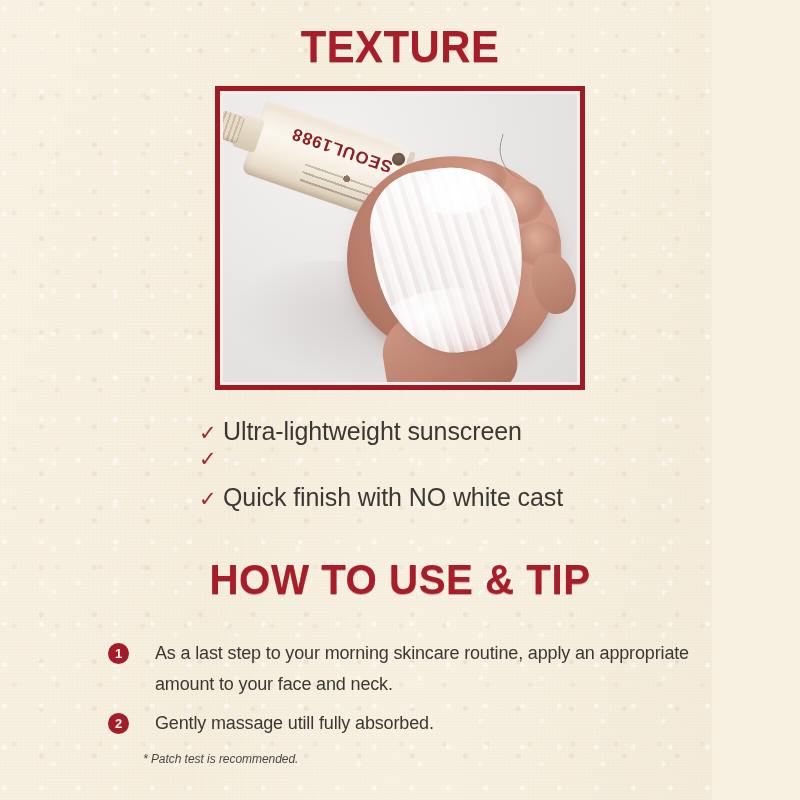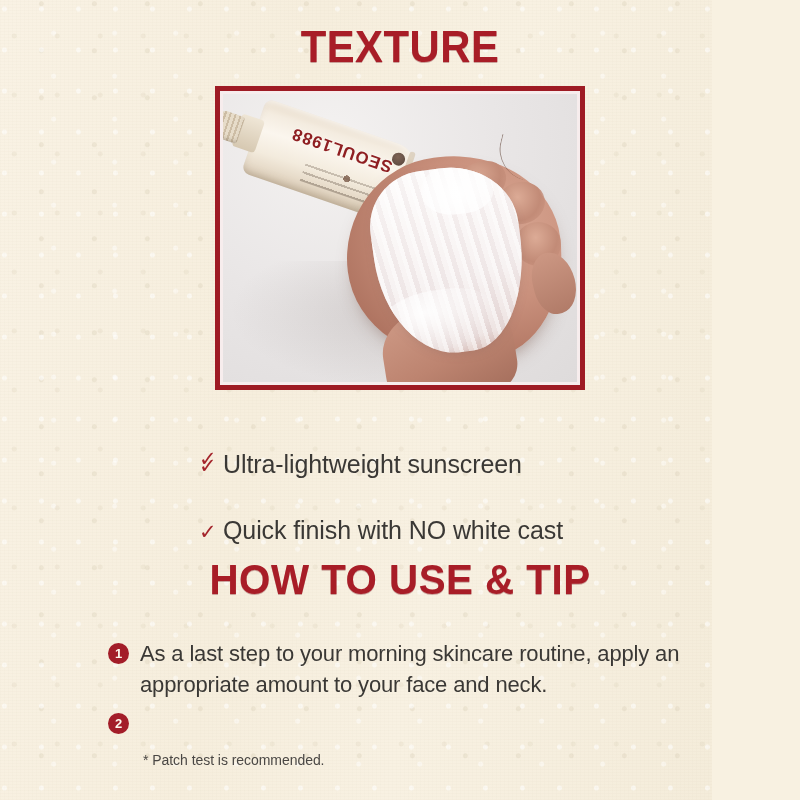--- a/index.html
+++ b/index.html
@@ -324,21 +324,20 @@
     font-size: 21px;
     line-height: 1;
     font-weight: 400;
   }
   .benefit-text {
     color: #3a3835;
     font-size: 25px;
     line-height: 33px;
     letter-spacing: -0.1px;
     white-space: nowrap;
-    margin-top: 33px;
   }
 
   
   #steps {
     position: absolute;
     left: 108px;
     top: 638px;
     width: 620px;
     z-index: 3;
   }
@@ -354,34 +353,35 @@
     margin-top: 5px;
     border-radius: 50%;
     background: #a31d29;
     color: #fdf8ee;
     font-size: 13px;
     font-weight: 700;
     line-height: 21px;
     text-align: center;
   }
   .step-text {
-    margin-left: 11px;
+    margin-left: 26px;
     color: #3a3835;
-    font-size: 22px;
+    font-size: 18px;
     line-height: 31px;
     letter-spacing: -0.15px;
   }
   #footnote {
     position: absolute;
     left: 143px;
     top: 752px;
     color: #4a4744;
-    font-size: 14px;
+    font-size: 12px;
     letter-spacing: -0.05px;
     z-index: 3;
+    font-style: italic;
   }
 </style>
 </head>
 <body>
 
 <div class="page">
 
   <div class="heading" id="title-texture">TEXTURE</div>
 
   <div class="photo-frame">
@@ -434,18 +434,19 @@
 
   <div class="heading" id="title-howto">HOW TO USE &amp; TIP</div>
 
   <div id="steps">
     <div class="step-row">
       <span class="step-num">1</span>
       <span class="step-text">As a last step to your morning skincare routine, apply an appropriate amount to your face and neck.</span>
     </div>
     <div class="step-row">
       <span class="step-num">2</span>
+      <span class="step-text">Gently massage utill fully absorbed.</span>
     </div>
   </div>
 
   <div id="footnote">* Patch test is recommended.</div>
 
 </div>
 
 </body></html>

